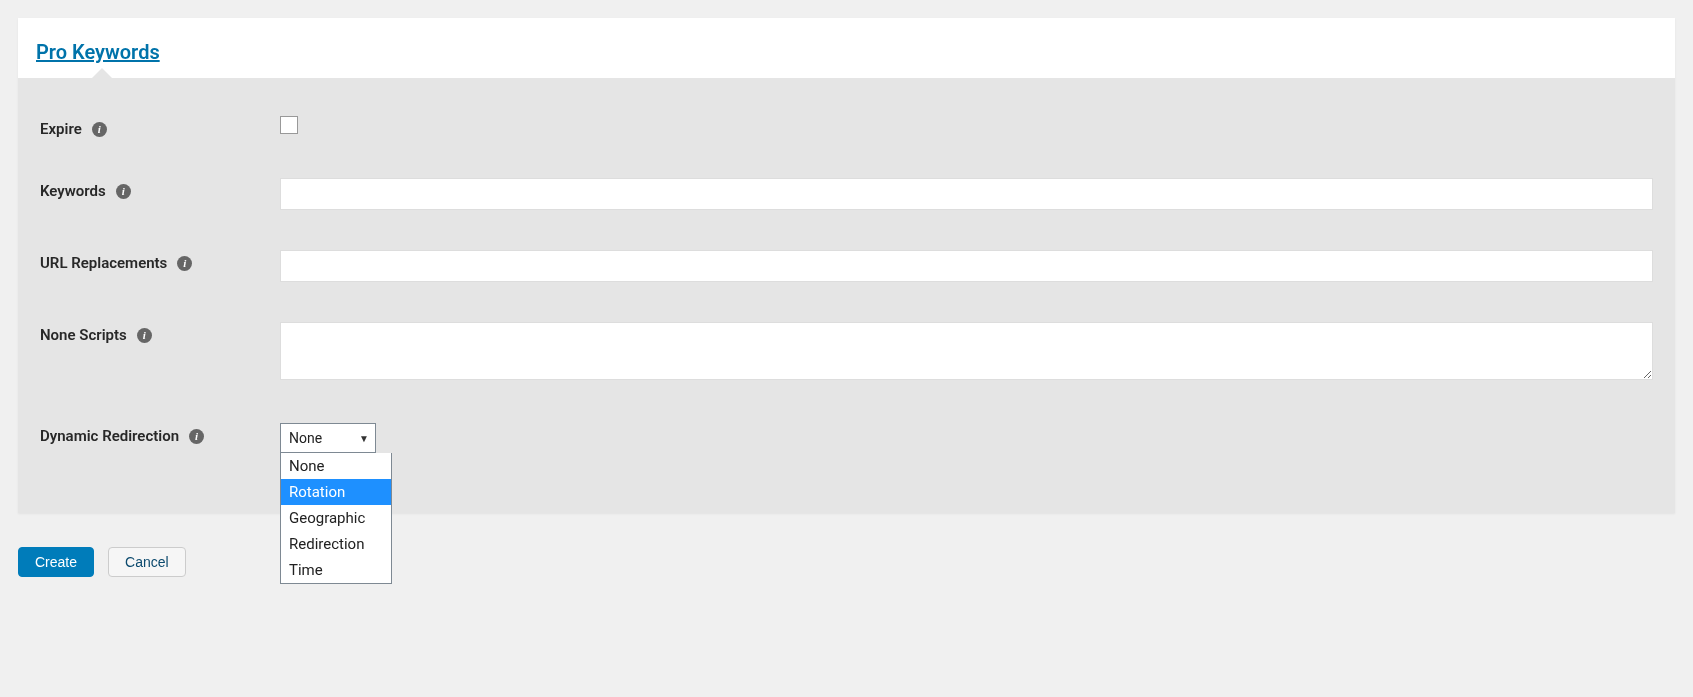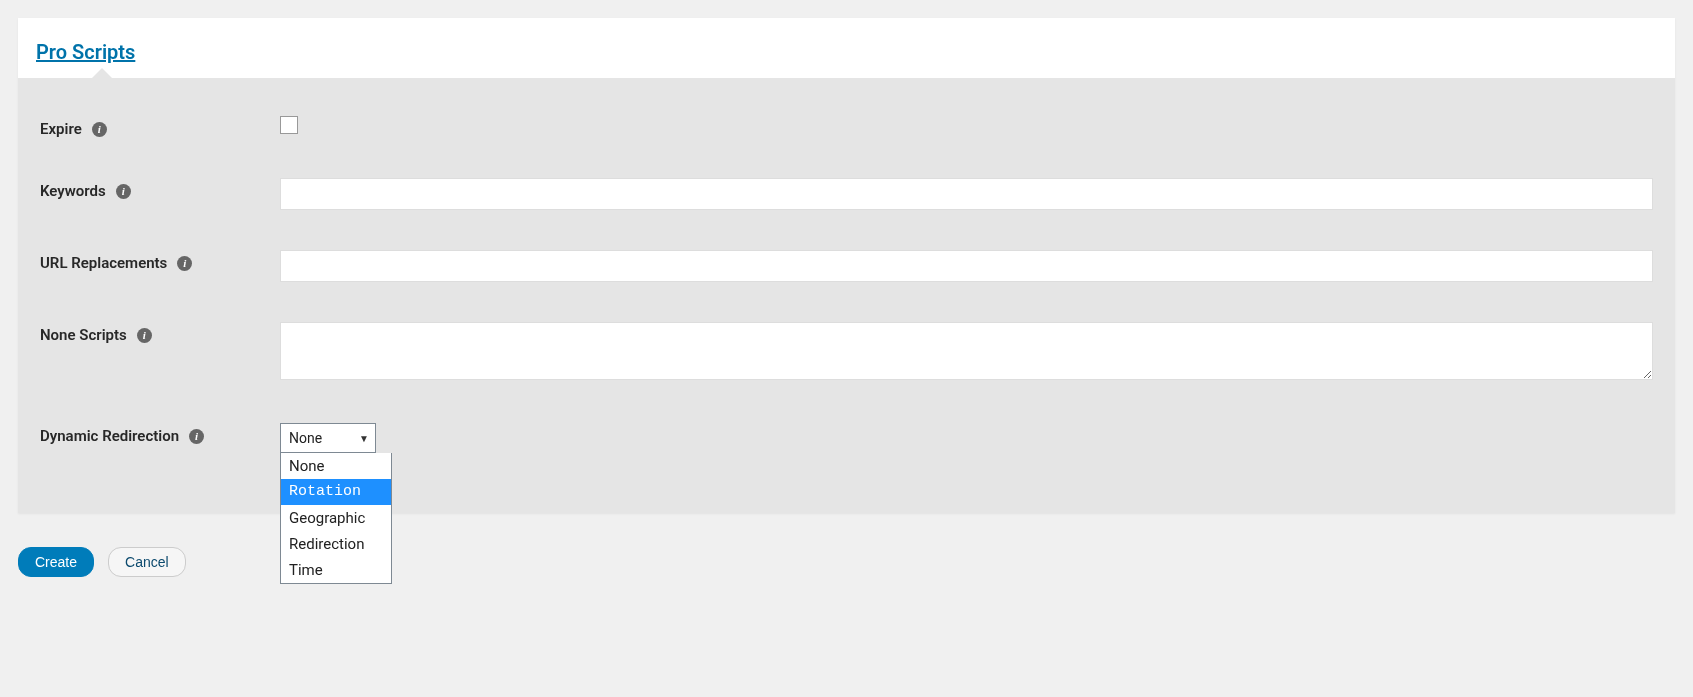--- a/index.html
+++ b/index.html
@@ -121,29 +121,28 @@
   }
   .select-option {
     padding: 2px 8px;
     font-size: 15px;
     line-height: 22px;
     cursor: default;
   }
   .select-option.highlight {
     background: #1e90ff;
     color: #fff;
-    font-family: Liberation Mono, monospace;
   }
   .button-row {
     margin-top: 34px;
     display: flex;
     gap: 14px;
   }
   .btn {
-    border-radius: 13px;
+    border-radius: 4px;
     padding: 6px 16px;
     font-size: 14px;
     cursor: pointer;
     border: 1px solid transparent;
   }
   .btn-primary {
     background: #007cba;
     color: #fff;
     border-color: #007cba;
   }
@@ -152,21 +151,21 @@
     color: #0c4a6e;
     border: 1px solid #ccc;
   }
 </style>
 </head>
 <body>
 
 <div class="panel">
 
   <div class="panel-header">
-    <a href="#">Pro Scripts</a>
+    <a href="#">Pro Keywords</a>
   </div>
 
   <div class="panel-body">
 
     <div class="field-row">
       <div class="field-label">
         <span>Expire</span>
         <span class="info-icon">i</span>
       </div>
       <div class="field-control">

